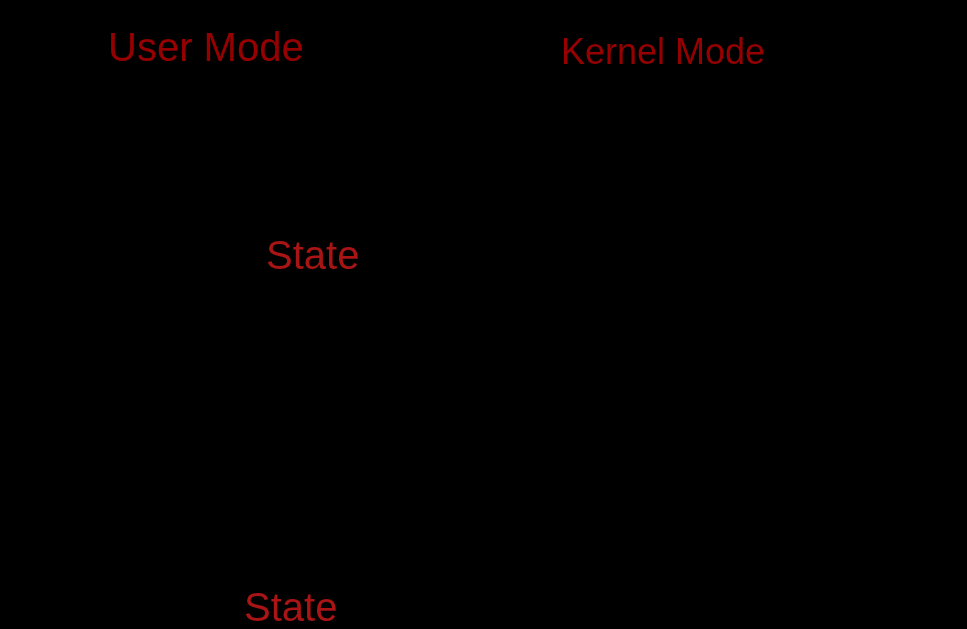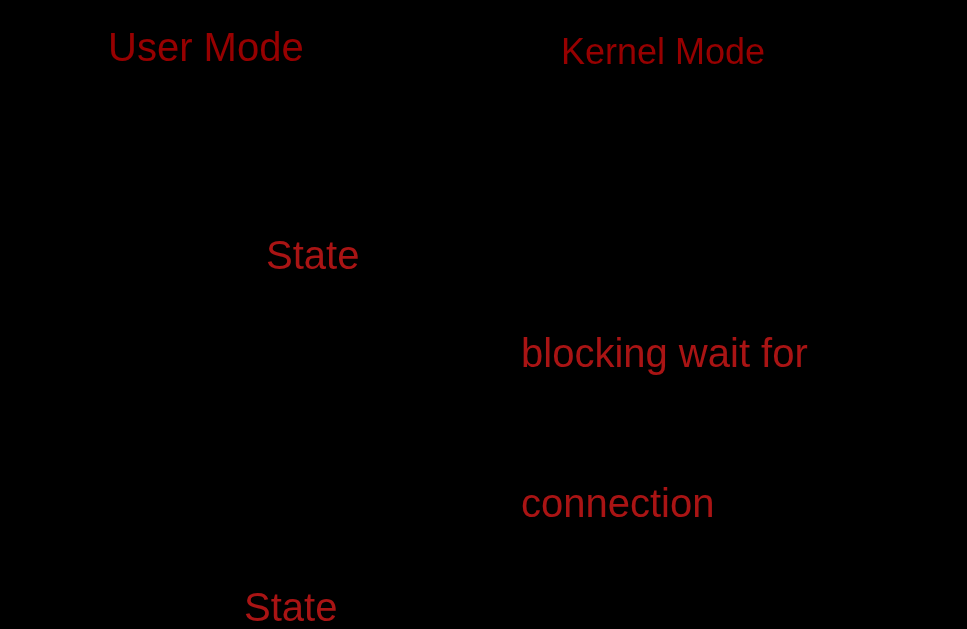--- a/index.html
+++ b/index.html
@@ -36,23 +36,19 @@
 <div class="canvas">
 
   <div class="txt hdr user-mode">User Mode</div>
 
   <div class="txt hdr kernel-mode">Kernel Mode</div>
 
   <div class="txt lbl state-change-top">
     <div>State</div>
   </div>
 
-  <div class="txt lbl blocking-wait">
-    <div>blocking wait for</div>
-    <div>connection</div>
-  </div>
 
   <div class="txt lbl state-change-bottom">
     <div>State</div>
     
   </div>
 
 </div>
 
 </body></html>

